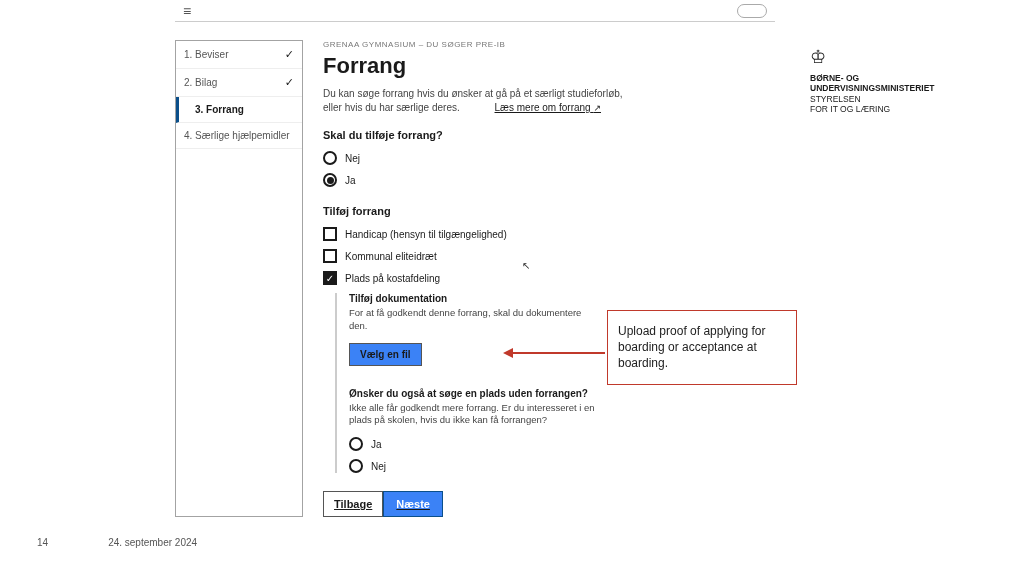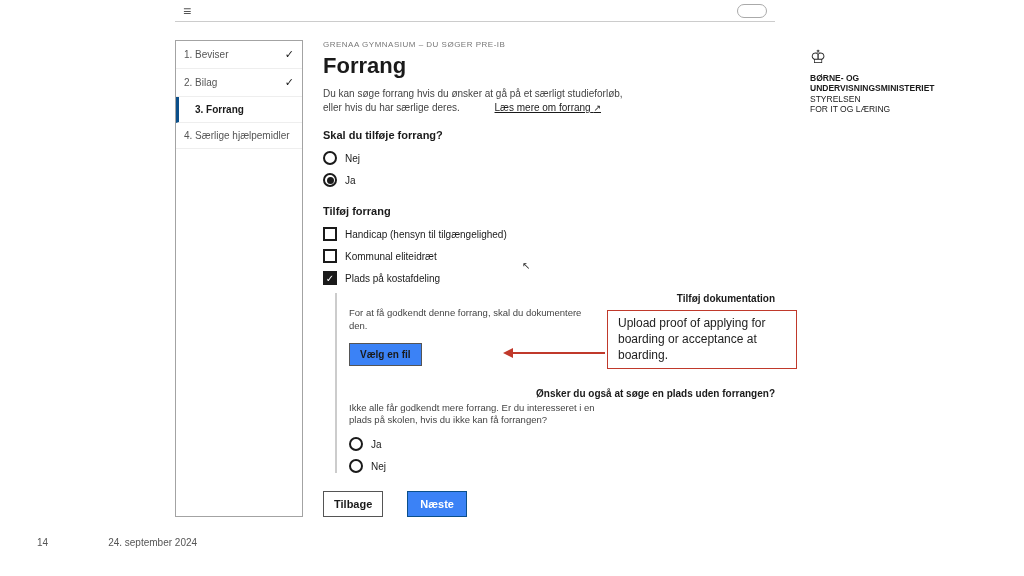--- a/index.html
+++ b/index.html
@@ -25,29 +25,29 @@
 
   .q-title { font-weight:700; font-size:11px; margin-bottom:10px; }
   .radio-row, .check-row { display:flex; align-items:center; gap:8px; margin-bottom:8px; font-size:10px; }
   .radio { width:14px; height:14px; border:2px solid #1a1a1a; border-radius:50%; display:flex; align-items:center; justify-content:center; }
   .radio.selected::after { content:""; width:7px; height:7px; background:#1a1a1a; border-radius:50%; }
   .checkbox { width:14px; height:14px; border:2px solid #1a1a1a; display:flex; align-items:center; justify-content:center; }
   .checkbox.checked { background:#1a1a1a; color:#fff; font-size:10px; }
 
   .subsection { margin-top:18px; }
   .indent { margin-left:12px; border-left:2px solid #ccc; padding-left:12px; margin-top:4px; }
-  .doc-title { font-weight:700; font-size:10px; margin-bottom:3px; margin-top:8px;text-align:right; }
+  .doc-title { font-weight:700; font-size:10px; margin-bottom:3px; margin-top:8px; }
   .doc-desc { font-size:9.5px; color:#444; margin-bottom:10px; max-width:250px; line-height:1.35; }
   .file-btn { border:1px solid #555; background:#3b82f6; padding:5px 10px; font-size:10px; font-weight:600; display:inline-block; }
 
-  .bottom-nav { margin-top:18px; display:flex; gap:24px; }
+  .bottom-nav { margin-top:18px; display:flex; gap:0;text-decoration:underline; }
   .btn-secondary { border:1px solid #555; background:#fff; padding:6px 10px; font-size:11px; font-weight:600; }
   .btn-primary { border:1px solid #0b4f8a; background:#3b82f6; color:#fff; padding:6px 12px; font-size:11px; font-weight:600; }
 
-  .callout { position:absolute; left:607px; top:310px; width:190px; border:1.5px solid #c0392b; padding:4px 10px; font-size:12px; color:#222; line-height:1.35; }
+  .callout { position:absolute; left:607px; top:310px; width:190px; border:1.5px solid #c0392b; padding:12px 10px; font-size:12px; color:#222; line-height:1.35; }
   .arrow { position:absolute; left:505px; top:352px; width:100px; height:2px; background:#c0392b; }
   .arrow::before { content:""; position:absolute; left:-2px; top:-4px; border-right:10px solid #c0392b; border-top:5px solid transparent; border-bottom:5px solid transparent; }
 
   .cursor { position:absolute; left:522px; top:260px; font-size:10px; color:#222; }
 
   .ministry { position:absolute; right:44px; top:46px; width:170px; font-size:8.5px; line-height:1.25; }
   .ministry .crown { font-size:18px; margin-bottom:4px; }
   .ministry .bold { font-weight:700; }
 
   .footer { position:absolute; left:37px; bottom:28px; font-size:10px; color:#555; display:flex; gap:60px; }

